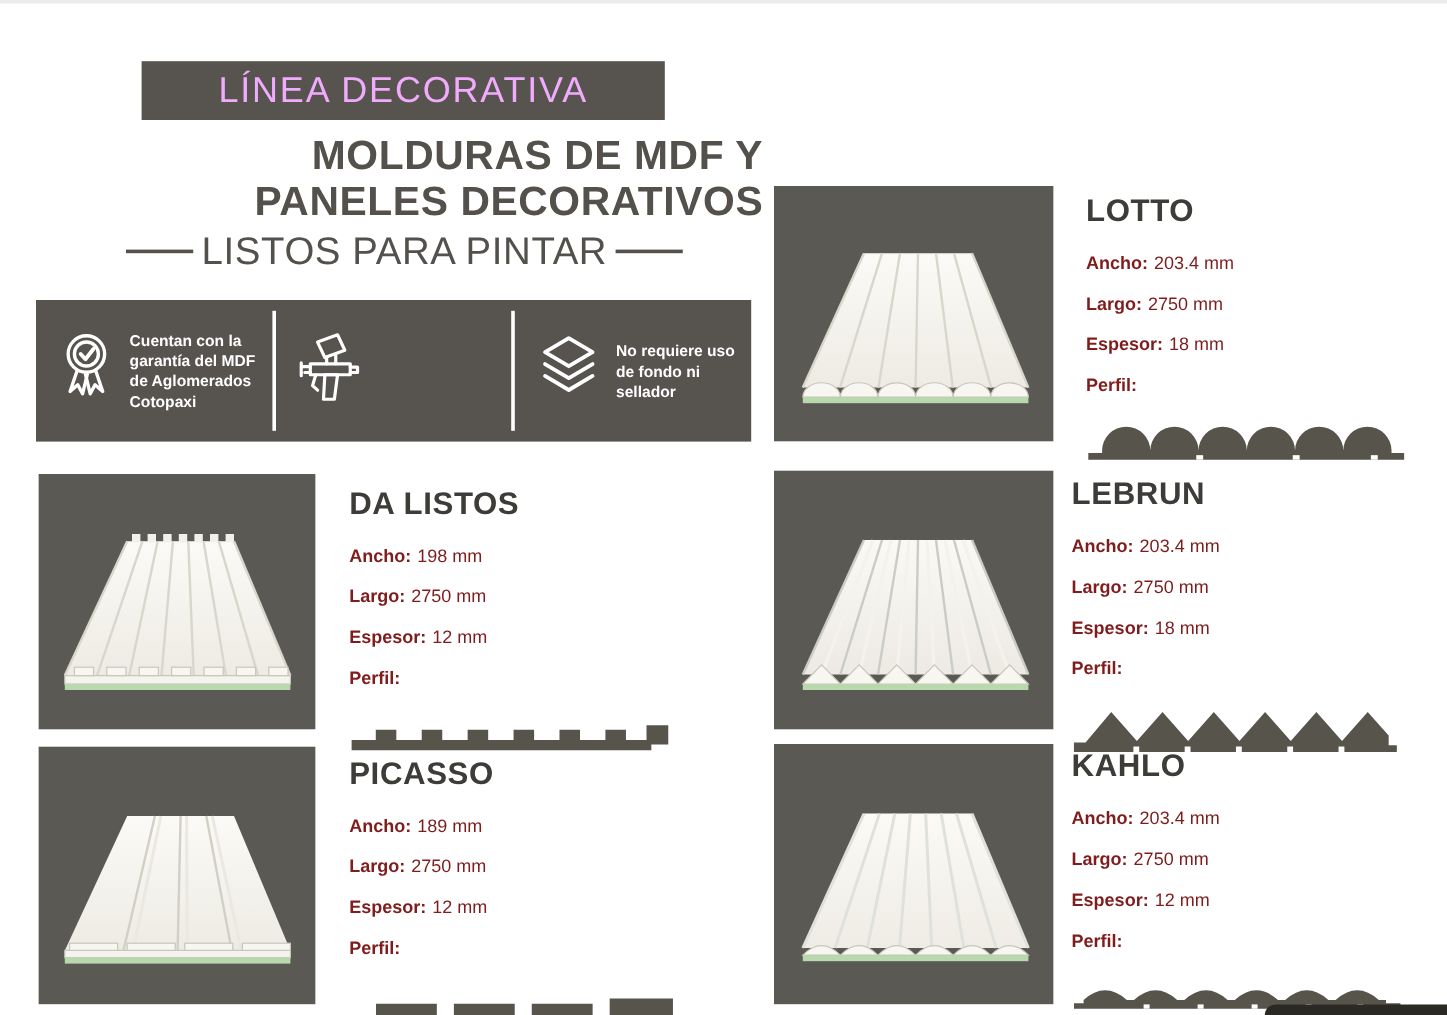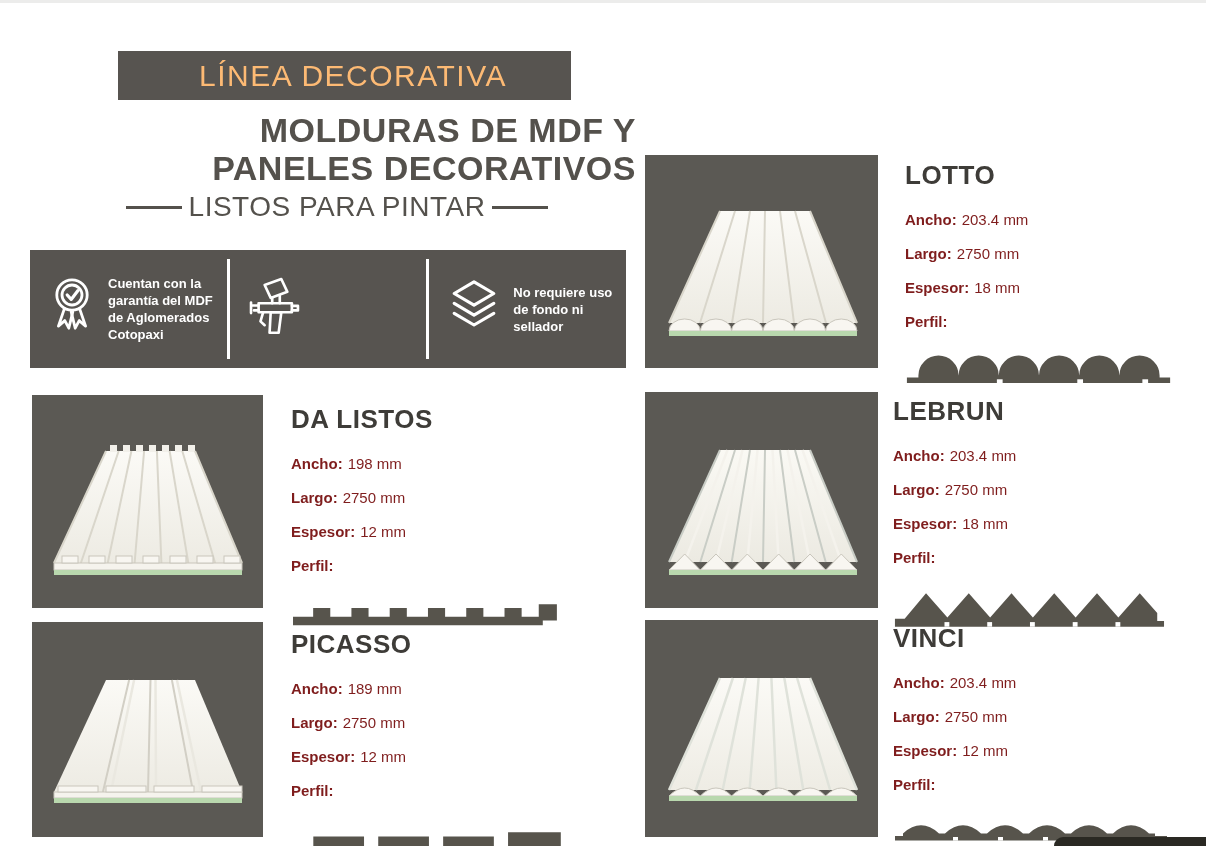--- a/index.html
+++ b/index.html
@@ -1,26 +1,26 @@
 <!DOCTYPE html>
 <html><head>
 <meta charset="utf-8">
 <style>
   html,body{margin:0;padding:0;background:#ffffff;font-family:"Liberation Sans",sans-serif;}
   .page{position:relative;width:1206px;height:846px;background:#ffffff;overflow:hidden;}
   .top-strip{position:absolute;top:0;left:0;right:0;height:3px;background:#ececeb;}
 
   
   .banner{position:absolute;left:118px;top:51px;width:436px;height:49px;background:#575450;
-          display:flex;align-items:center;justify-content:center;color:#fdba74;font-size:30px;
-          font-weight:400;letter-spacing:1.5px;padding-left:17px;}
+          display:flex;align-items:center;justify-content:center;color:#f0abfc;font-size:30px;
+          font-weight:400;letter-spacing:1.5px;}
   .title{position:absolute;left:38px;top:111px;width:598px;text-align:right;font-size:34px;
          font-weight:bold;color:#54514c;line-height:38px;letter-spacing:0.5px;}
   .subtitle{position:absolute;left:38px;top:191px;width:598px;display:flex;align-items:center;
-            justify-content:center;font-size:28px;color:#54514c;font-weight:400;letter-spacing:0.5px;}
+            justify-content:center;font-size:32px;color:#54514c;font-weight:400;letter-spacing:0.5px;}
   .dash{width:56px;height:3px;background:#54514c;margin:0 7px;}
 
   
   .feature-bar{position:absolute;left:30px;top:250px;width:596px;height:118px;background:#575450;
                display:flex;align-items:stretch;}
   .feature{flex:1;display:flex;align-items:center;gap:12px;padding-left:18px;padding-right:4px;}
   .feature-text{color:#fff;font-size:13px;font-weight:bold;line-height:17px;max-width:120px;}
   .vdiv{width:3px;background:#ffffff;margin:9px 0;}
 
   
@@ -250,21 +250,21 @@
             </linearGradient>
           </defs>
         <rect width="233" height="217" fill="#5b5954"></rect>
         <polygon points="75,58 165,58 212,170 24,170" fill="url(#gKah)"></polygon>
         <path d="M75,58 L24,170 M87.9,58 L50.9,170 M100.7,58 L77.7,170 M113.6,58 L104.6,170 M126.4,58 L131.4,170 M139.3,58 L158.3,170 M152.1,58 L185.1,170 M165,58 L212,170" stroke="#dfe2da" stroke-width="2.5" fill="none"></path>
         <path d="M24,176 q15.65,-16 31.3,0 q15.65,-16 31.3,0 q15.7,-16 31.4,0 q15.65,-16 31.3,0 q15.65,-16 31.3,0 q15.7,-16 31.4,0 Z" fill="#f8f6f1" stroke="#c9c6bc" stroke-width="1"></path>
         <rect x="24" y="176" width="188" height="5" fill="#b9d8ae"></rect>
       </svg>
     </div>
     <div class="p-info">
-      <div class="p-name">VINCI</div>
+      <div class="p-name">KAHLO</div>
       <div class="spec"><span class="sl">Ancho:</span><span>203.4 mm</span></div>
       <div class="spec"><span class="sl">Largo:</span><span>2750 mm</span></div>
       <div class="spec"><span class="sl">Espesor:</span><span>12 mm</span></div>
       <div class="spec"><span class="sl">Perfil:</span></div>
       <svg class="profile-svg" width="280" height="36" viewBox="0 0 280 40" preserveAspectRatio="none">
         <path d="M2,34 L2,29 L10,29 L10,26 Q28,8 46,26 L52,26 Q70,8 88,26 L94,26 Q112,8 130,26 L136,26 Q154,8 172,26 L178,26 Q196,8 214,26 L220,26 Q238,8 256,26 L262,26 L262,29 L274,29 L274,34 Z" fill="#57544c"></path>
         <rect x="60" y="30" width="5" height="4" fill="#fff"></rect>
           <rect x="105" y="30" width="5" height="4" fill="#fff"></rect>
         <rect x="150" y="30" width="5" height="4" fill="#fff"></rect>
           <rect x="195" y="30" width="5" height="4" fill="#fff"></rect>

